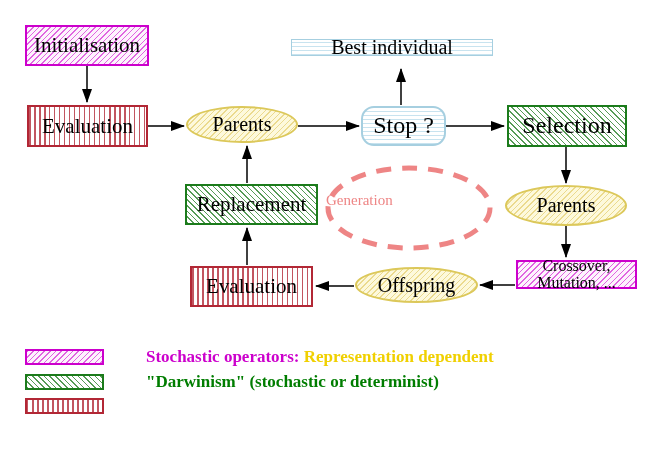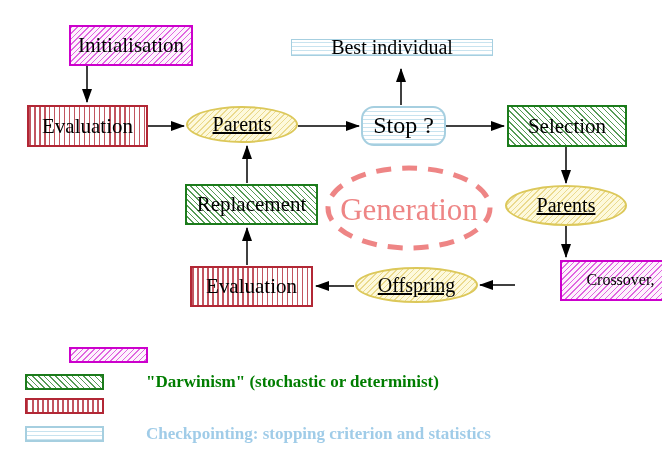--- a/index.html
+++ b/index.html
@@ -8,43 +8,41 @@
     font-family:"Liberation Serif","DejaVu Serif",serif; overflow:hidden;
   }
   .node {
     position:absolute; display:flex; align-items:center; justify-content:center;
     box-sizing:border-box; color:#000; font-size:20px; text-align:center;
     line-height:1.05; z-index:2;
   }
   .hatch-magenta {
     border:2px solid #CC00CC; background-color:#FDF3FD;
     background-image:repeating-linear-gradient(135deg,#E066E0 0,#E066E0 1px,transparent 1px,transparent 4px);
-    margin-left:44px;
   }
   .hatch-green {
     border:2px solid #1B7B1B; background-color:#FFFFFF;
     background-image:repeating-linear-gradient(45deg,#569B56 0,#569B56 1px,transparent 1px,transparent 4px);
   }
   .stripe-red {
     border:2px solid #B22735; background-color:#FFFFFF;
     background-image:repeating-linear-gradient(90deg,#C25560 0,#C25560 1.5px,transparent 1.5px,transparent 5px);
   }
   .stripe-cyan {
     border:2px solid #A6CFE0; background-color:#FFFFFF;
     background-image:repeating-linear-gradient(0deg,#C8E3EF 0,#C8E3EF 1px,transparent 1px,transparent 4px);
   }
   .ellipse-yellow {
     border:2px solid #DCC85A; border-radius:50%; background-color:#FDF9DC;
     background-image:repeating-linear-gradient(135deg,#EBDA8E 0,#EBDA8E 1px,transparent 1px,transparent 4px);
-    text-decoration:underline;
   }
   #arrow-layer { position:absolute; left:0; top:0; z-index:1; }
   #generation-label {
-    position:absolute; left:326px; top:192px; width:166px; text-align:center;
-    color:#EE8585; font-size:31px; z-index:2;
+    position:absolute; left:326px; top:192px; width:166px; 
+    color:#EE8585; font-size:15px; z-index:2;
   }
   .legend-row { position:absolute; left:25px; display:flex; align-items:center; z-index:2; }
   .legend-swatch { width:79px; height:16px; box-sizing:border-box; flex:0 0 auto; }
   .legend-swatch.hatch-magenta, .legend-swatch.hatch-green { border-width:2px; }
   .legend-text {
     margin-left:42px; font-weight:bold; font-size:17px; white-space:nowrap;
     font-family:"Liberation Serif","DejaVu Serif",serif;
   }
   .lt-magenta { color:#CC00CC; }
   .lt-yellow  { color:#F0D000; }
@@ -92,61 +90,59 @@
   </div>
 
   <div class="node stripe-cyan" style="left:291px; top:39px; width:202px; height:17px; border-width:1.5px;">
     <span>Best individual</span>
   </div>
 
   <div class="node stripe-cyan" style="left:361px; top:106px; width:85px; height:40px; border-radius:13px; font-size:24px;">
     <span>Stop ?</span>
   </div>
 
-  <div class="node hatch-green" style="left:507px; top:105px; width:120px; height:42px; font-size:21px;">
+  <div class="node hatch-green" style="left:507px; top:105px; width:120px; height:42px; font-size:24px;">
     <span>Selection</span>
   </div>
 
   <div class="node ellipse-yellow" style="left:505px; top:185px; width:122px; height:41px;">
     <span>Parents</span>
   </div>
 
-  <div class="node hatch-magenta" style="left:516px; top:260px; width:121px; height:41px; font-size:16px; flex-direction:column;">
+  <div class="node hatch-magenta" style="left:516px; top:260px; width:121px; height:29px; font-size:16px; flex-direction:column;">
     <span>Crossover,</span>
+    <span>Mutation, ...</span>
   </div>
 
   <div class="node ellipse-yellow" style="left:355px; top:267px; width:123px; height:36px;">
     <span>Offspring</span>
   </div>
 
   <div class="node stripe-red" style="left:190px; top:266px; width:123px; height:41px; font-size:21px;">
     <span>Evaluation</span>
   </div>
 
   <div class="node hatch-green" style="left:185px; top:184px; width:133px; height:41px; font-size:21px;">
     <span>Replacement</span>
   </div>
 
   <div id="generation-label">Generation</div>
 
   <div class="legend-row" style="top:347px;">
     <div class="legend-swatch hatch-magenta"></div>
+    <div class="legend-text">
+      <span class="lt-magenta">Stochastic operators:</span><span class="lt-yellow"> Representation dependent</span>
+    </div>
   </div>
 
   <div class="legend-row" style="top:372px;">
     <div class="legend-swatch hatch-green"></div>
     <div class="legend-text">
       <span class="lt-green">"Darwinism" (stochastic or determinist)</span>
     </div>
   </div>
 
   <div class="legend-row" style="top:398px;">
     <div class="legend-swatch stripe-red"></div>
   </div>
 
-  <div class="legend-row" style="top:424px;">
-    <div class="legend-swatch stripe-cyan"></div>
-    <div class="legend-text">
-      <span class="lt-cyan">Checkpointing: stopping criterion and statistics</span>
-    </div>
-  </div>
 
 </div>
 
 </body></html>

